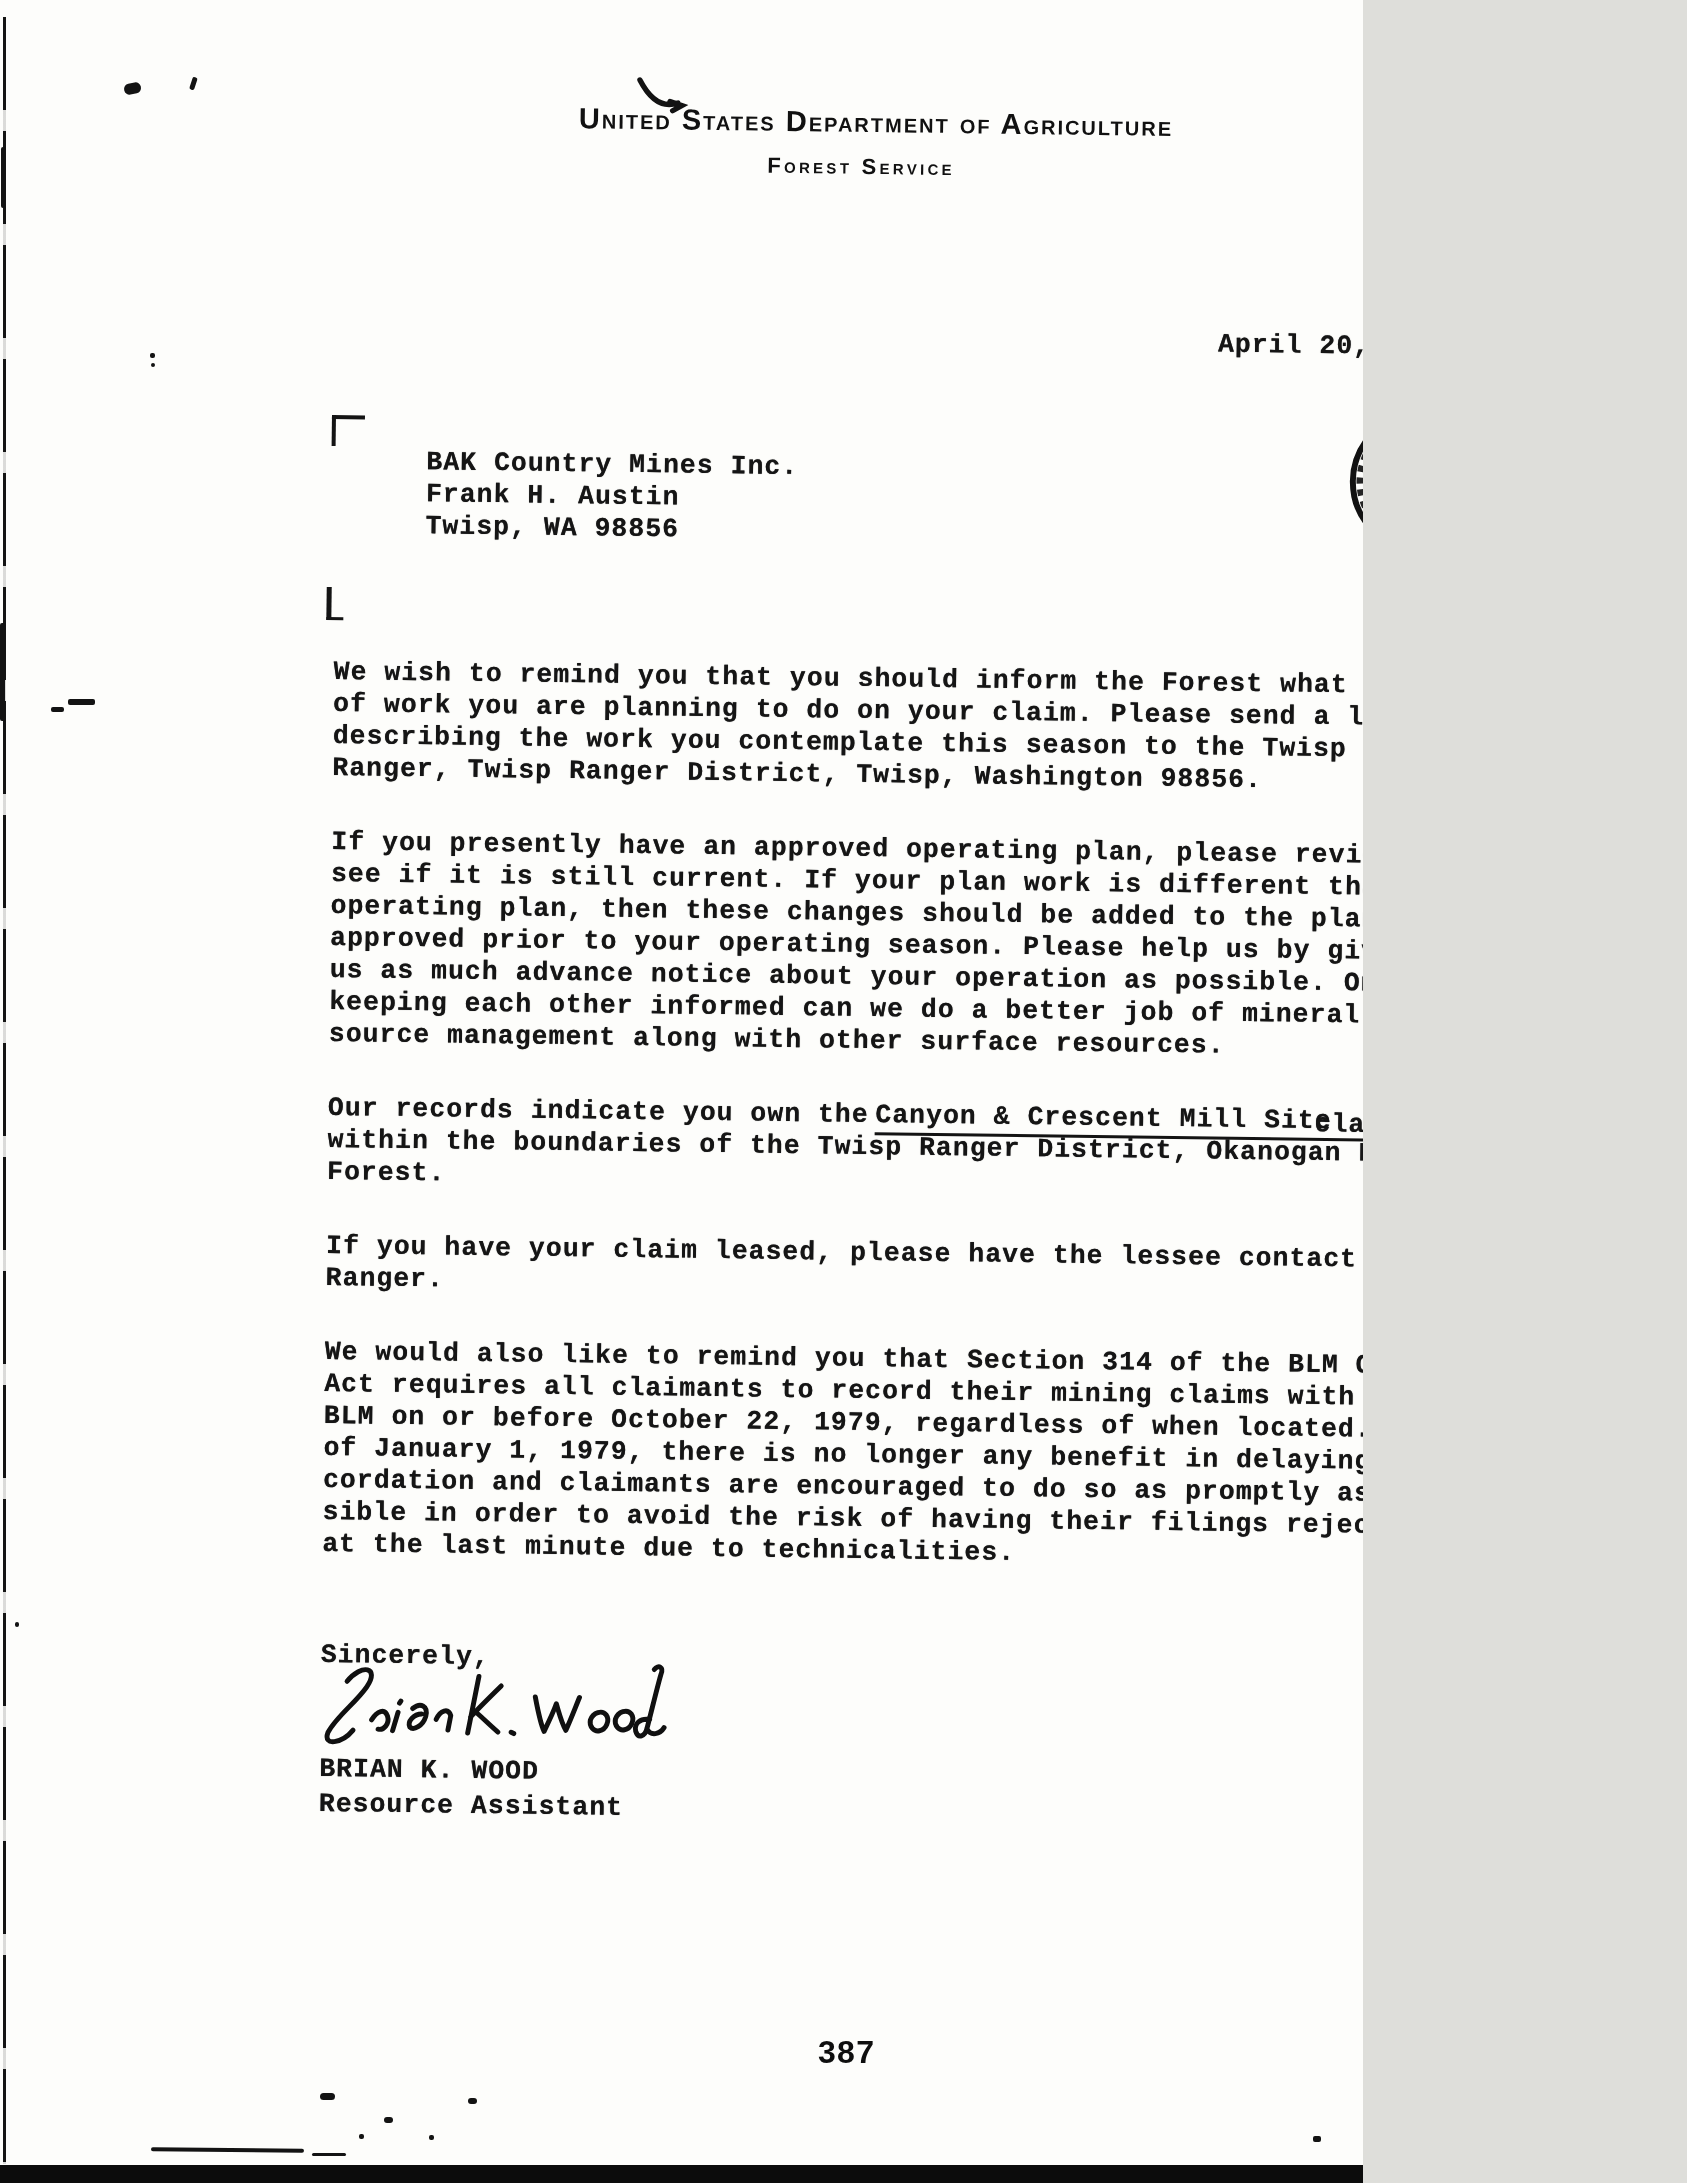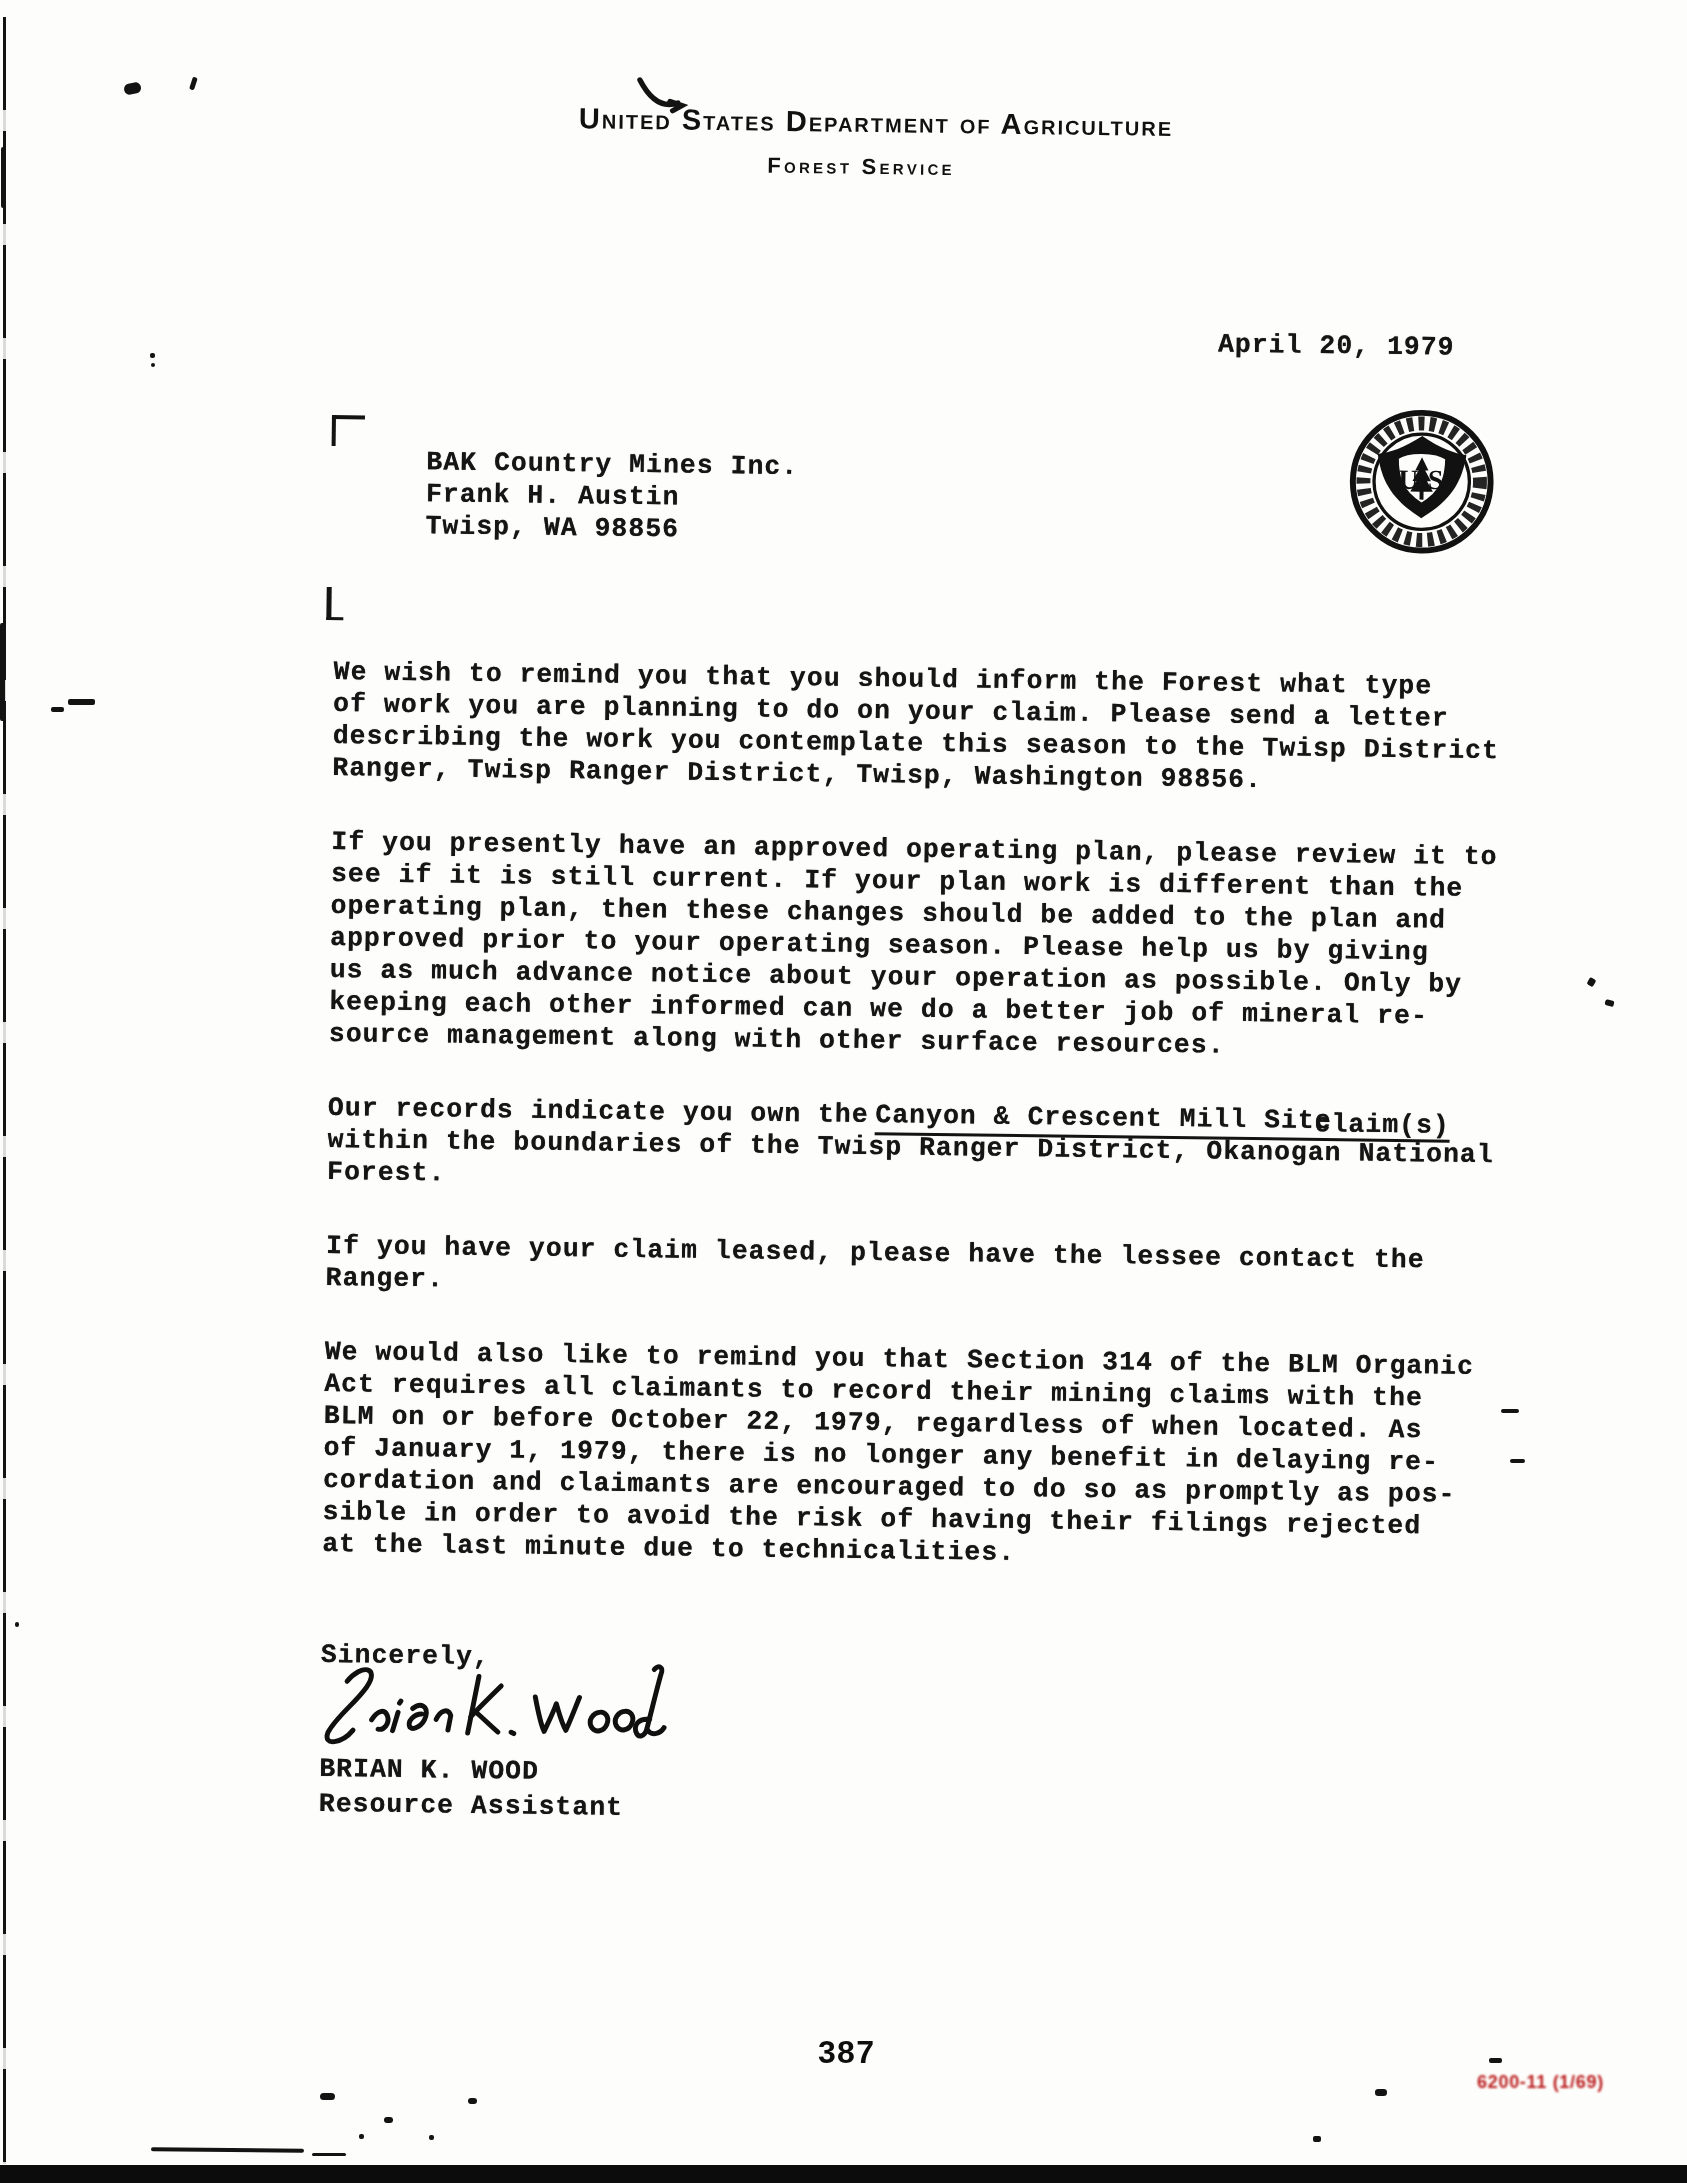--- a/index.html
+++ b/index.html
@@ -1,16 +1,16 @@
 <!DOCTYPE html>
 <html style="font-size:10.6px"><head>
 <meta charset="utf-8">
 <style>
   html,body{margin:0;padding:0;background:#dededa;}
-  .page{position:relative;width:1687px;height:2183px;background:#fdfdfb;overflow:hidden;
+  .page{position:relative;width:1363px;height:2183px;background:#fdfdfb;overflow:hidden;
         font-family:"Liberation Mono","DejaVu Sans Mono",monospace;color:#151515;}
   
   .type{font-weight:700;font-size:26.5px;line-height:32px;letter-spacing:1px;
         text-shadow:0 0 0.7px rgba(10,10,10,.75);}
   .para{white-space:pre-line;margin:0 0 42px 0;}
   .letter{position:absolute;left:0;top:0;width:1687px;height:2183px;
           transform:rotate(.75deg);transform-origin:794px 265px;}
   .agency{position:absolute;left:577px;top:105px;font-family:"Liberation Sans",sans-serif;
           font-variant:small-caps;font-weight:700;font-size:29px;letter-spacing:2px;color:#111;}
   .division{position:absolute;left:766px;top:153px;font-family:"Liberation Sans",sans-serif;

